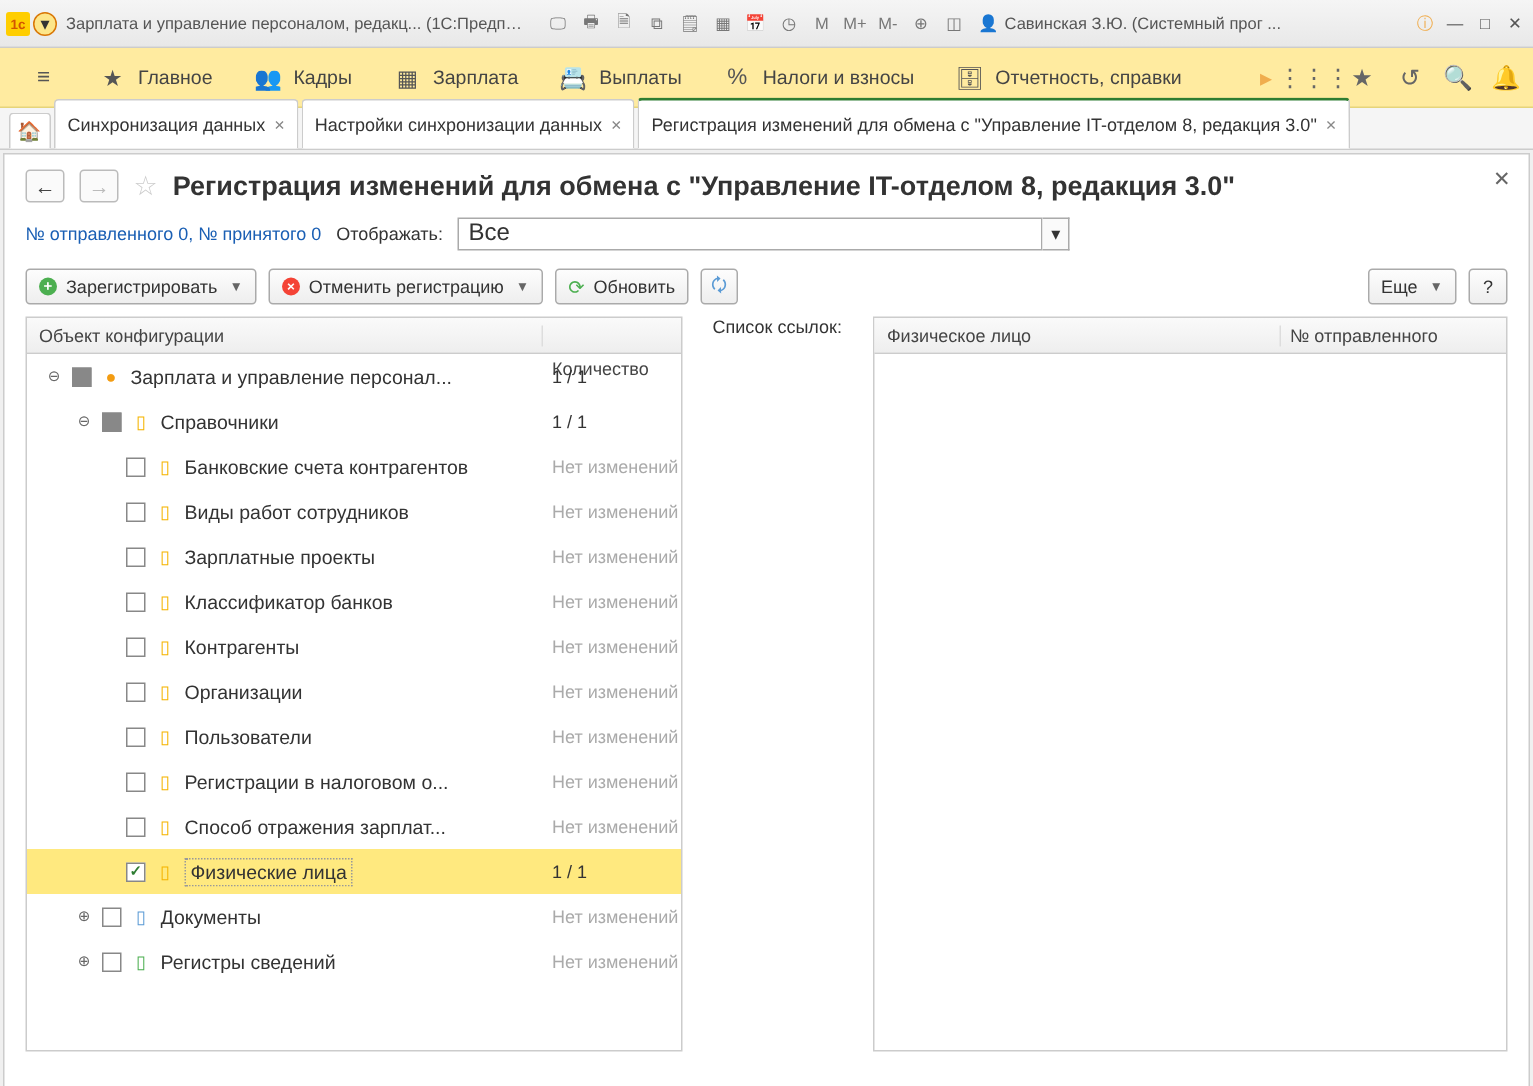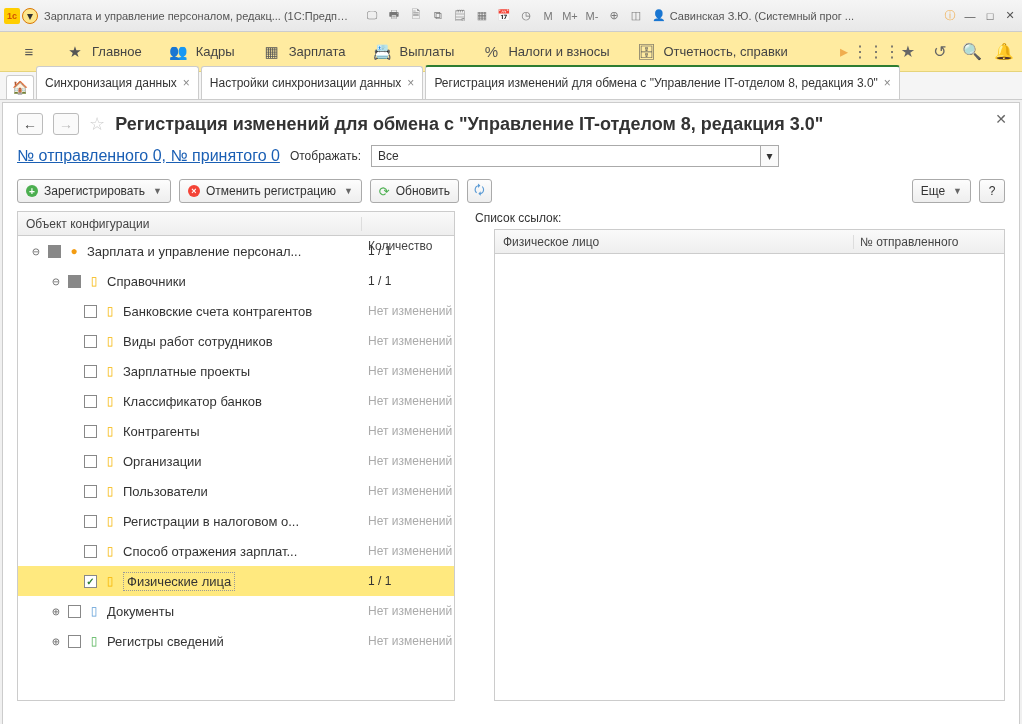--- a/index.html
+++ b/index.html
@@ -25,34 +25,34 @@
 .tab.active { border-top: 2px solid #2e7d32; }
 .tab .close { font-size: 12px; color: #888; cursor: pointer; }
 .content { background: #fff; height: calc(724px - 22px - 40px - 28px - 4px); padding: 10px 14px; position: relative; border: 1px solid #ccc; margin: 2px; }
 .header-row { display: flex; align-items: center; gap: 10px; margin-bottom: 10px; }
 .nav-btn { width: 26px; height: 22px; border: 1px solid #bbb; background: #fafafa; border-radius: 3px; display: flex; align-items: center; justify-content: center; cursor: pointer; font-size: 14px; color: #444; }
 .nav-btn.disabled { color: #bbb; }
 .fav { font-size: 18px; color: #ccc; cursor: pointer; }
 .page-title { font-size: 18px; font-weight: bold; color: #333; }
 .close-page { position: absolute; top: 8px; right: 12px; font-size: 14px; color: #666; cursor: pointer; }
 .row2 { display: flex; align-items: center; gap: 10px; margin-bottom: 12px; }
-.link { color: #1a5fb4; text-decoration: underline; cursor: pointer; font-size: 16px; }
+.link { color: #1a5fb4; cursor: pointer; font-size: 12px; }
 .lbl { font-size: 12px; color: #333; }
-.select { border: 1px solid #aaa; height: 22px; width: 390px; display: flex; align-items: center; padding: 0 6px; font-size: 12px; background: #fff; }
+.select { border: 1px solid #aaa; height: 22px; width: 390px; display: flex; align-items: center; padding: 0 6px; font-size: 16px; background: #fff; }
 .select-dd { width: 18px; height: 22px; border: 1px solid #aaa; border-left: none; display: flex; align-items: center; justify-content: center; cursor: pointer; background:#fafafa; }
 .toolbar { display: flex; align-items: center; gap: 8px; margin-bottom: 8px; }
 .btn { height: 24px; border: 1px solid #aaa; background: linear-gradient(#fdfdfd,#eee); border-radius: 3px; padding: 0 8px; display: flex; align-items: center; gap: 6px; font-size: 12px; cursor: pointer; color: #333; }
 .btn .caret { font-size: 9px; color: #666; margin-left: 2px; }
 .ic-plus { width: 12px; height: 12px; background: #4caf50; border-radius: 50%; color: #fff; display: flex; align-items: center; justify-content: center; font-size: 10px; font-weight: bold; }
 .ic-x { width: 12px; height: 12px; background: #f44336; border-radius: 50%; color: #fff; display: flex; align-items: center; justify-content: center; font-size: 9px; font-weight: bold; }
 .ic-ref { color: #4caf50; font-size: 13px; }
 .toolbar .spacer { flex: 1; }
 .split { display: flex; gap: 18px; height: calc(100% - 118px); }
 .panel-left { width: 438px; border: 1px solid #ccc; display: flex; flex-direction: column; }
-.panel-right { flex: 1; display: flex; flex-direction: column; }
+.panel-right { flex: 1; display: flex; flex-direction: row; }
 .list-title { font-size: 12px; color: #333; margin-bottom: 4px; padding-left: 2px; }
 .grid-head { height: 24px; background: linear-gradient(#fafafa,#eee); border-bottom: 1px solid #ccc; display: flex; align-items: center; font-size: 12px; color: #444; }
 .panel-left .grid-head .c1 { flex: 1; padding-left: 8px; border-right: 1px solid #ddd; }
 .panel-left .grid-head .c2 { width: 92px; padding-left: 6px; margin-top: 44px; }
 .tree { overflow-y: auto; flex: 1; }
 .tree-row { height: 30px; display: flex; align-items: center; font-size: 13px; color: #333; cursor: pointer; }
 .tree-row.selected { background: #ffe97f; }
 .tree-row .c1 { flex: 1; display: flex; align-items: center; gap: 6px; overflow: hidden; }
 .tree-row .c2 { width: 92px; padding-left: 6px; color: #333; font-size: 12px; }
 .tree-row .c2.grey { color: #aaa; }

